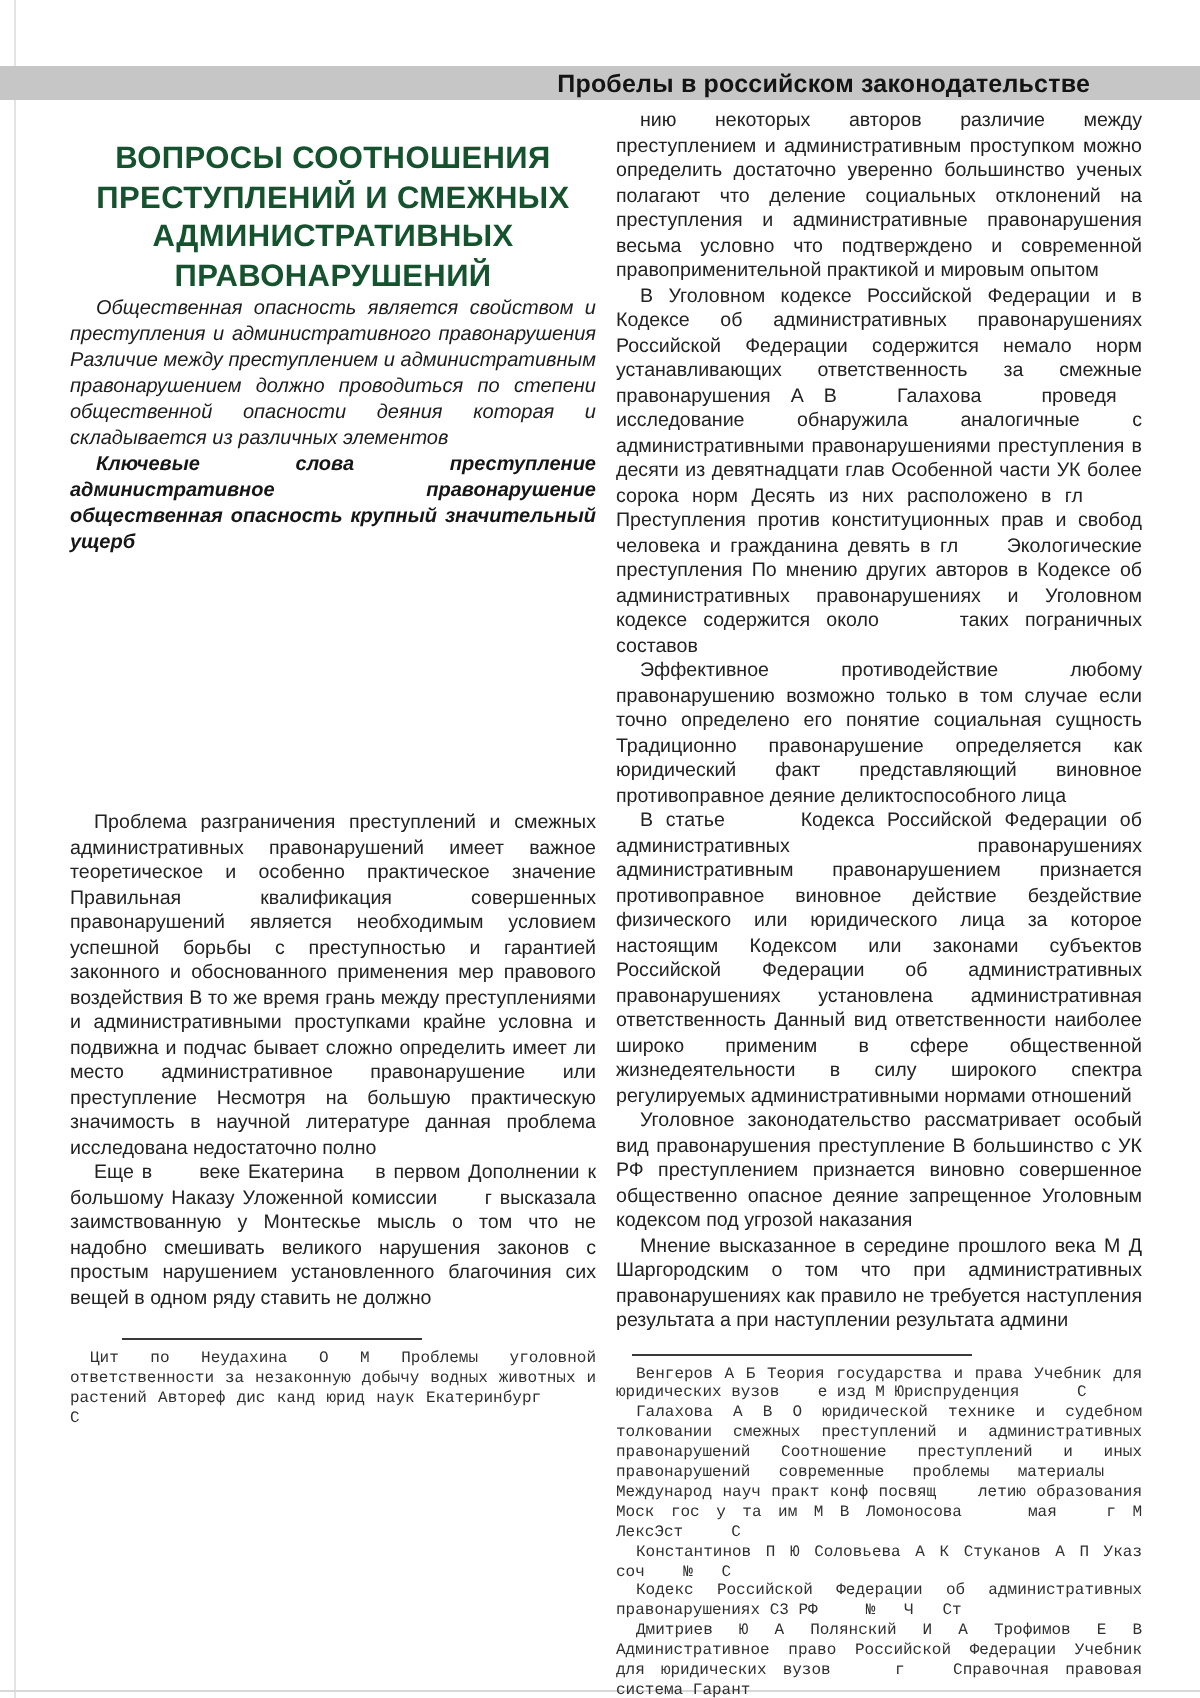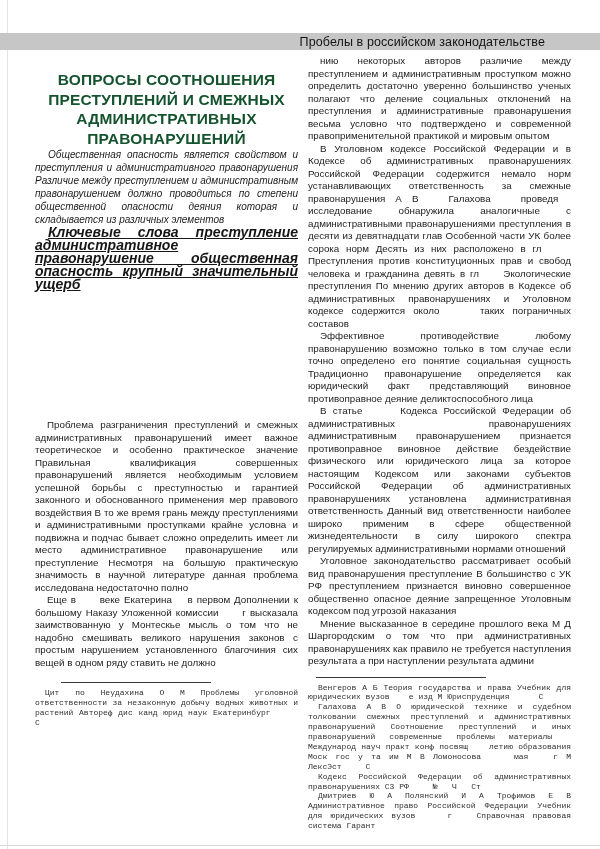--- a/index.html
+++ b/index.html
@@ -20,21 +20,21 @@
     position: absolute; left: 0; top: 845px; width: 600px; height: 1px;
     background: #d8d8d8;
   }
   .header-bar {
     position: absolute; top: 33px; left: 0; width: 600px; height: 17px;
     background: #c6c6c6;
     display: flex; align-items: center; justify-content: flex-end;
     box-sizing: border-box; padding-right: 55px;
   }
   .header-bar .journal-title {
-    font-size: 12.5px; font-weight: normal; color: #141414;
+    font-size: 12.5px; font-weight: bold; color: #141414;
     white-space: nowrap; letter-spacing: 0.1px;
   }
   .col { position: absolute; box-sizing: border-box; }
   .col-left  { left: 35px;  top: 60px; width: 263px; }
   .col-right { left: 308px; top: 55px; width: 263px; }
 
   .article-title {
     margin: 10px 6px 0 6px;
     font-size: 15.5px; font-weight: bold; color: #14532d;
     text-align: center; line-height: 19.5px; letter-spacing: 0.2px;
@@ -43,22 +43,22 @@
     margin-top: 5px;
     font-size: 10px; font-weight: bold; font-style: italic;
     line-height: 12.8px; text-align: justify; color: #1c1c1c;
   }
   .abstract-par {
     margin: 0; font-size: 10px; font-style: italic;
     line-height: 13px; text-align: justify; text-indent: 13px; color: #1c1c1c;
   }
   .abstract-par.first { margin-top: 7px; }
   .keywords-par {
-    margin: 0; font-size: 14px; font-style: italic; font-weight: bold;
-    line-height: 13px; text-align: justify; text-indent: 13px; color: #161616; text-decoration: underline;
+    margin: 0; font-size: 10px; font-style: italic; font-weight: bold;
+    line-height: 13px; text-align: justify; text-indent: 13px; color: #161616;
   }
   .big-gap { height: 128px; }
   .body-par {
     margin: 0; font-size: 9.8px; line-height: 12.5px;
     text-align: justify; text-indent: 12px; color: #222222;
   }
   .footnote-divider {
     border: 0; border-top: 1.2px solid #3a3a3a;
     width: 150px; margin: 13px 0 5px 26px;
   }
@@ -92,16 +92,17 @@
 <div class="col col-right">
   <p class="body-par">нию некоторых авторов  различие между преступлением и административным проступком можно определить достаточно уверенно   большинство ученых полагают  что деление социальных отклонений на преступления и административные правонарушения весьма условно  что подтверждено и современной правоприменительной практикой  и мировым опытом</p>
   <p class="body-par">В Уголовном кодексе Российской Федерации и в Кодексе об административных правонарушениях Российской Федерации содержится немало норм  устанавливающих ответственность за смежные правонарушения   А В&nbsp;&nbsp; Галахова&nbsp;&nbsp; проведя&nbsp;&nbsp; исследование обнаружила аналогичные с административными правонарушениями преступления в десяти из девятнадцати глав Особенной части УК  более сорока норм  Десять из них расположено в гл&nbsp;&nbsp;&nbsp;&nbsp;&nbsp; Преступления против конституционных прав и свобод человека и гражданина  девять  в гл&nbsp;&nbsp;&nbsp;&nbsp; Экологические преступления   По мнению других авторов  в Кодексе об административных правонарушениях и Уголовном кодексе содержится около&nbsp;&nbsp;&nbsp;&nbsp; таких  пограничных  составов</p>
   <p class="body-par">Эффективное противодействие любому правонарушению возможно только в том случае  если точно определено его понятие  социальная сущность  Традиционно правонарушение определяется как юридический факт  представляющий виновное противоправное деяние деликтоспособного лица</p>
   <p class="body-par">В статье&nbsp;&nbsp;&nbsp;&nbsp;&nbsp; Кодекса Российской Федерации об административных правонарушениях административным правонарушением признается противоправное  виновное действие  бездействие  физического или юридического лица  за которое настоящим Кодексом или законами субъектов Российской Федерации об административных правонарушениях установлена административная ответственность  Данный вид ответственности наиболее широко применим в сфере общественной жизнедеятельности в силу широкого спектра регулируемых административными нормами отношений</p>
   <p class="body-par">Уголовное законодательство рассматривает особый вид правонарушения   преступление  В большинство с УК РФ преступлением признается  виновно совершенное общественно опасное деяние  запрещенное Уголовным кодексом под угрозой наказания</p>
   <p class="body-par">Мнение  высказанное в середине прошлого века М Д Шаргородским о том  что  при административных правонарушениях  как правило  не требуется наступления результата   а   при наступлении результата админи</p>
   <hr class="footnote-divider right">
   <p class="footnote-par">Венгеров А Б  Теория государства и права  Учебник для юридических вузов&nbsp;&nbsp;&nbsp; е изд  М  Юриспруденция&nbsp;&nbsp;&nbsp;&nbsp;&nbsp; С</p>
   <p class="footnote-par">Галахова А В  О юридической технике и судебном толковании смежных преступлений и административных правонарушений  Соотношение преступлений и иных правонарушений  современные проблемы  материалы&nbsp;&nbsp; Международ  науч  практ  конф  посвящ&nbsp;&nbsp;&nbsp; летию образования Моск  гос  у та им  М В  Ломоносова&nbsp;&nbsp;&nbsp; мая&nbsp;&nbsp; г   М  ЛексЭст&nbsp;&nbsp;&nbsp;&nbsp; С</p>
+  <p class="footnote-par">Константинов П Ю  Соловьева А К  Стуканов А П  Указ  соч&nbsp;&nbsp;&nbsp; №&nbsp;&nbsp; С</p>
   <p class="footnote-par">Кодекс Российской Федерации об административных правонарушениях  С3 РФ&nbsp;&nbsp;&nbsp;&nbsp; №&nbsp;&nbsp; Ч&nbsp;&nbsp; Ст</p>
   <p class="footnote-par">Дмитриев Ю А  Полянский И А  Трофимов Е В  Административное право Российской Федерации  Учебник для юридических вузов&nbsp;&nbsp;&nbsp; г&nbsp;&nbsp; Справочная правовая система Гарант</p>
 
 </div>
 
 </body></html>

